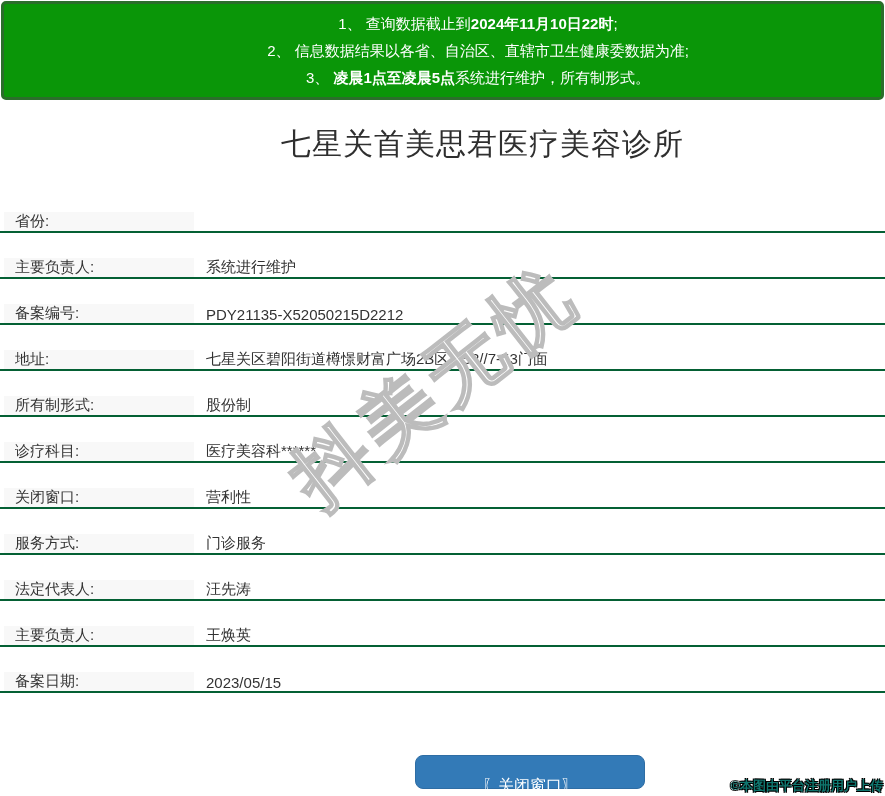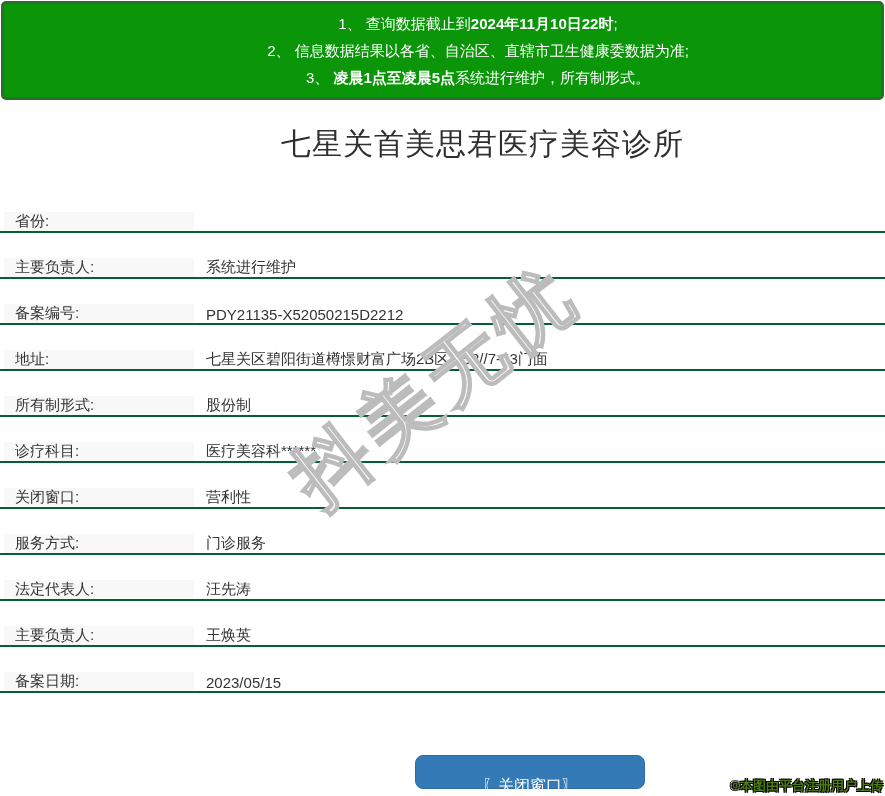--- a/index.html
+++ b/index.html
@@ -64,21 +64,21 @@
     display:block;margin-left:415px;width:230px;height:33px;
     background:var(--button-bg);border:1px solid var(--button-border);
     border-radius:8px;color:#ffffff;font-size:16px;line-height:31px;
     text-align:center;cursor:pointer;
     font-family:Liberation Mono, monospace;
     padding:16px;
   }
   
   .attribution{
     position:absolute;right:2px;bottom:1px;z-index:6;
-    font-size:13px;font-weight:bold;color:#4d7c0f;white-space:nowrap;
+    font-size:13px;font-weight:bold;color:#0f766e;white-space:nowrap;
     text-shadow:-1px -1px 0 #000,1px -1px 0 #000,-1px 1px 0 #000,1px 1px 0 #000;
   }
 </style>
 </head>
 <body>
 
 <div class="notice">
   <div class="notice-line"><span>1、 查询数据截止到</span><span class="bold">2024年11月10日22时</span><span>;</span></div>
   <div class="notice-line"><span>2、 信息数据结果以各省、自治区、直辖市卫生健康委数据为准;</span><span class="bold"></span><span></span></div>
   <div class="notice-line"><span>3、 </span><span class="bold">凌晨1点至凌晨5点</span><span>系统进行维护，所有制形式。</span></div>

